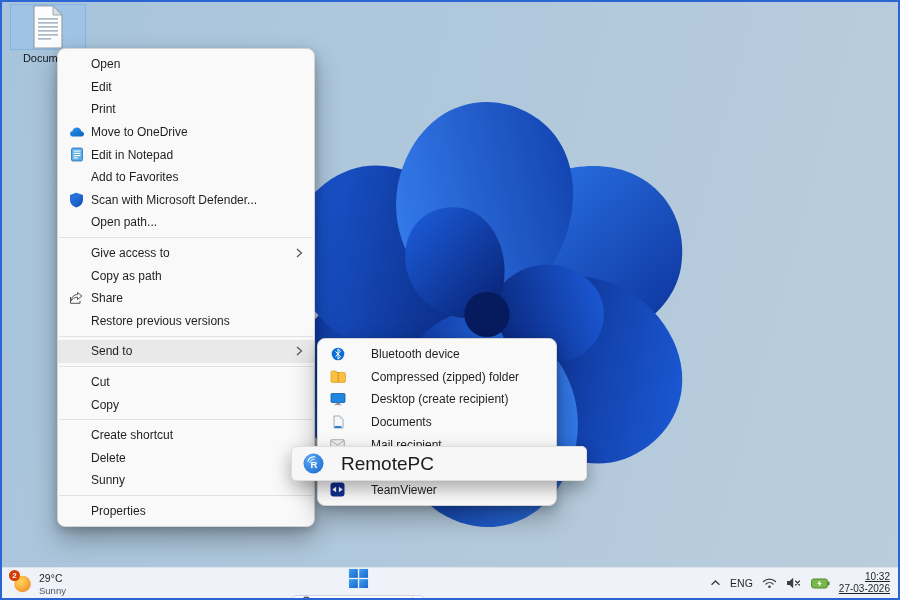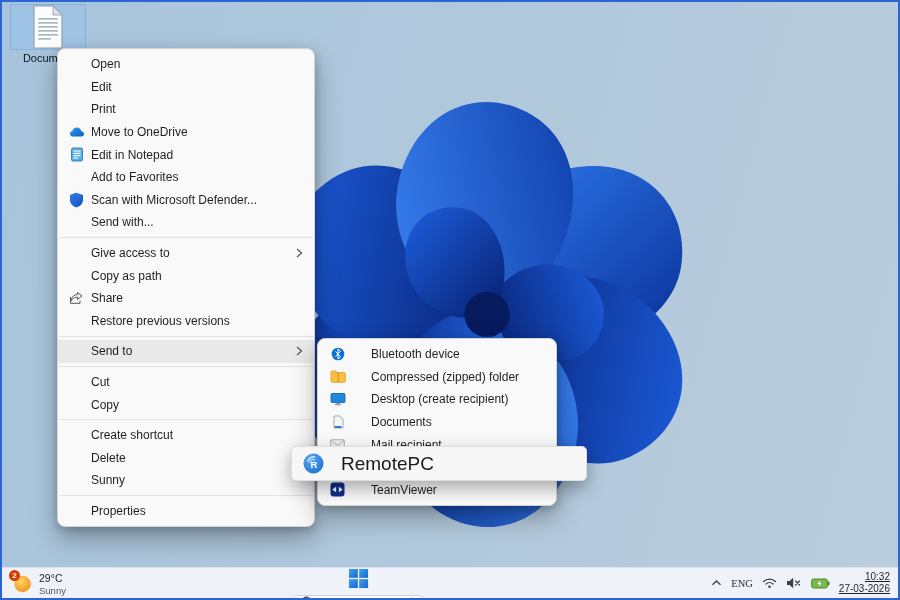--- a/index.html
+++ b/index.html
@@ -53,21 +53,21 @@
   .w-cond { font-size:9.5px; color:#4d5860; line-height:1.2; }
   .tb-center { position:absolute; left:288px; top:0; height:100%;
                display:flex; align-items:center; gap:6px;flex-direction:column; }
   .tb-btn { width:26px; height:28px; display:flex; align-items:center; justify-content:center;
             border-radius:4px; }
   .search-pill { width:136px; height:23px; background:#ffffff; border:1px solid #ccd4dd;
                  border-radius:12px; display:flex; align-items:center; padding:0 4px 0 10px; }
   .search-pill .s-text { font-size:11.5px; color:#414a52; margin-left:7px; }
   .search-pill .s-lotus { margin-left:auto; display:flex; }
   .tray { position:absolute; right:8px; top:0; height:100%; display:flex; align-items:center; gap:9px; }
-  .tray .lang { font-size:10.5px; color:#1c2329;font-family:Liberation Serif, serif; }
+  .tray .lang { font-size:10.5px; color:#1c2329; }
   .clock { text-align:right; font-size:10px; color:#1c2329; line-height:1.25;text-decoration:underline; }
 </style>
 </head>
 <body>
 
 <div class="screen">
 
   <svg class="bloom" viewBox="-250 -250 500 500">
     <defs>
       <linearGradient id="p1" x1="0" y1="0" x2="1" y2="1">
@@ -177,21 +177,21 @@
                 <stop offset="1" stop-color="#0a49b4"></stop>
               </linearGradient>
             </defs>
             <path d="M7.5 0.8 L14 3 V7.6 C14 11.6 11.4 14.4 7.5 15.4 C3.6 14.4 1 11.6 1 7.6 V3 Z" fill="url(#defg)"></path>
             <path d="M7.5 0.8 V15.4 C3.6 14.4 1 11.6 1 7.6 V3 Z" fill="#1c63d6" opacity="0.5"></path>
           </svg>
         </span>
       <span>Scan with Microsoft Defender...</span>
       </div>
     <div class="mi">
-        <span>Send with...</span>
+        <span>Open path...</span>
       </div>
     <div class="msep"></div>
     <div class="mi">
       <span>Give access to</span>
       <span class="chev">
           <svg width="7" height="11" viewBox="0 0 7 11">
             <path d="M1 1.5 L5.5 5.5 L1 9.5" fill="none" stroke="#555" stroke-width="1.2"></path>
           </svg>
         </span>
       </div>

